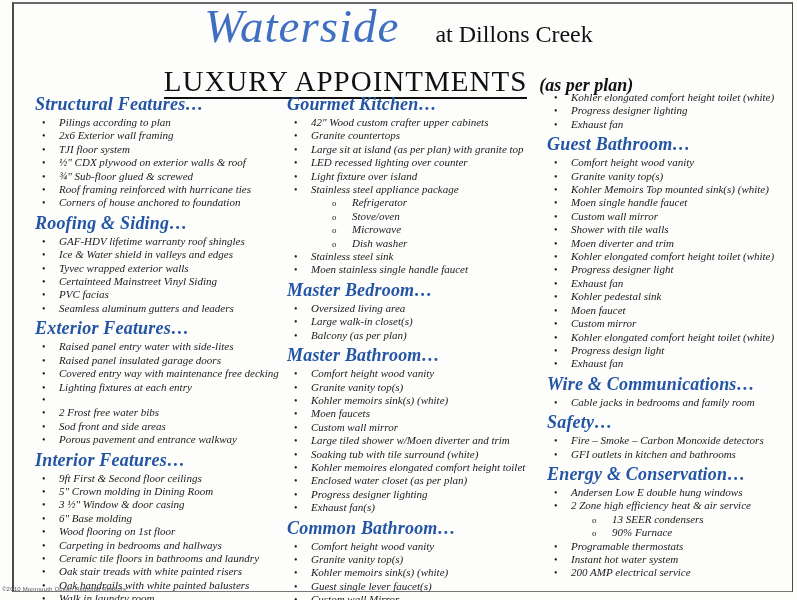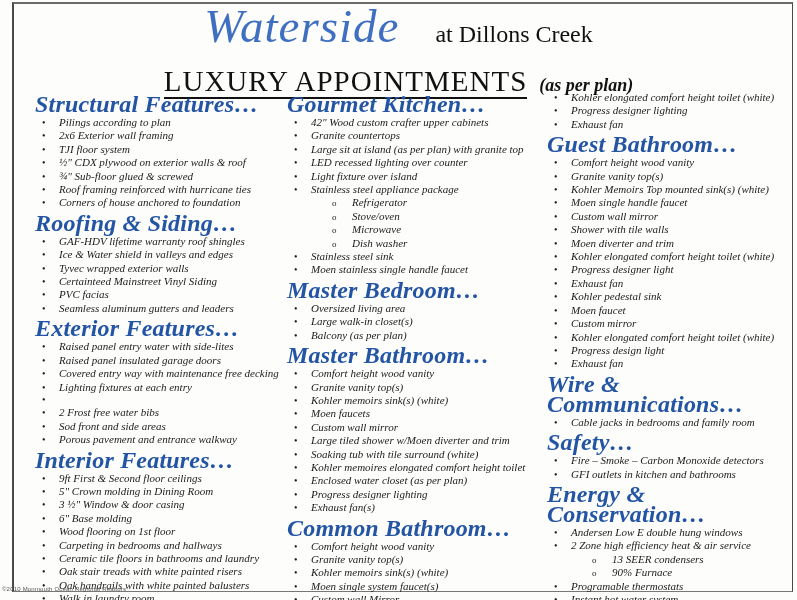--- a/index.html
+++ b/index.html
@@ -54,21 +54,21 @@
     position:absolute;
     top:91px;left:35px;right:8px;
     display:flex;
   }
   .col{box-sizing:border-box;}
   .col1{width:252px;}
   .col2{width:260px;}
   .col3{flex:1;}
   .sec-heading{
     color:var(--heading-blue,#2355a4);
-    font-size:24px;
+    font-size:18px;
     font-weight:bold;
     font-style:italic;
     line-height:20px;
     margin:3px 0 2px 0;
     letter-spacing:0.2px;
   }
   .items{margin:0;}
   .item{
     display:flex;
     align-items:baseline;
@@ -376,21 +376,21 @@
           <div class="item">
             <span class="bullet">•</span>
             <span class="txt">Granite vanity top(s)</span>
           </div>
           <div class="item">
             <span class="bullet">•</span>
             <span class="txt">Kohler memoirs sink(s) (white)</span>
           </div>
           <div class="item">
             <span class="bullet">•</span>
-            <span class="txt">Moen single system faucet(s)</span>
+            <span class="txt">Guest single lever faucet(s)</span>
           </div>
           <div class="item">
             <span class="bullet">•</span>
             <span class="txt">Custom wall Mirror</span>
           </div>
         </div>
       </div>
       <div class="col col3">
         <div class="items">
           <div class="item">

